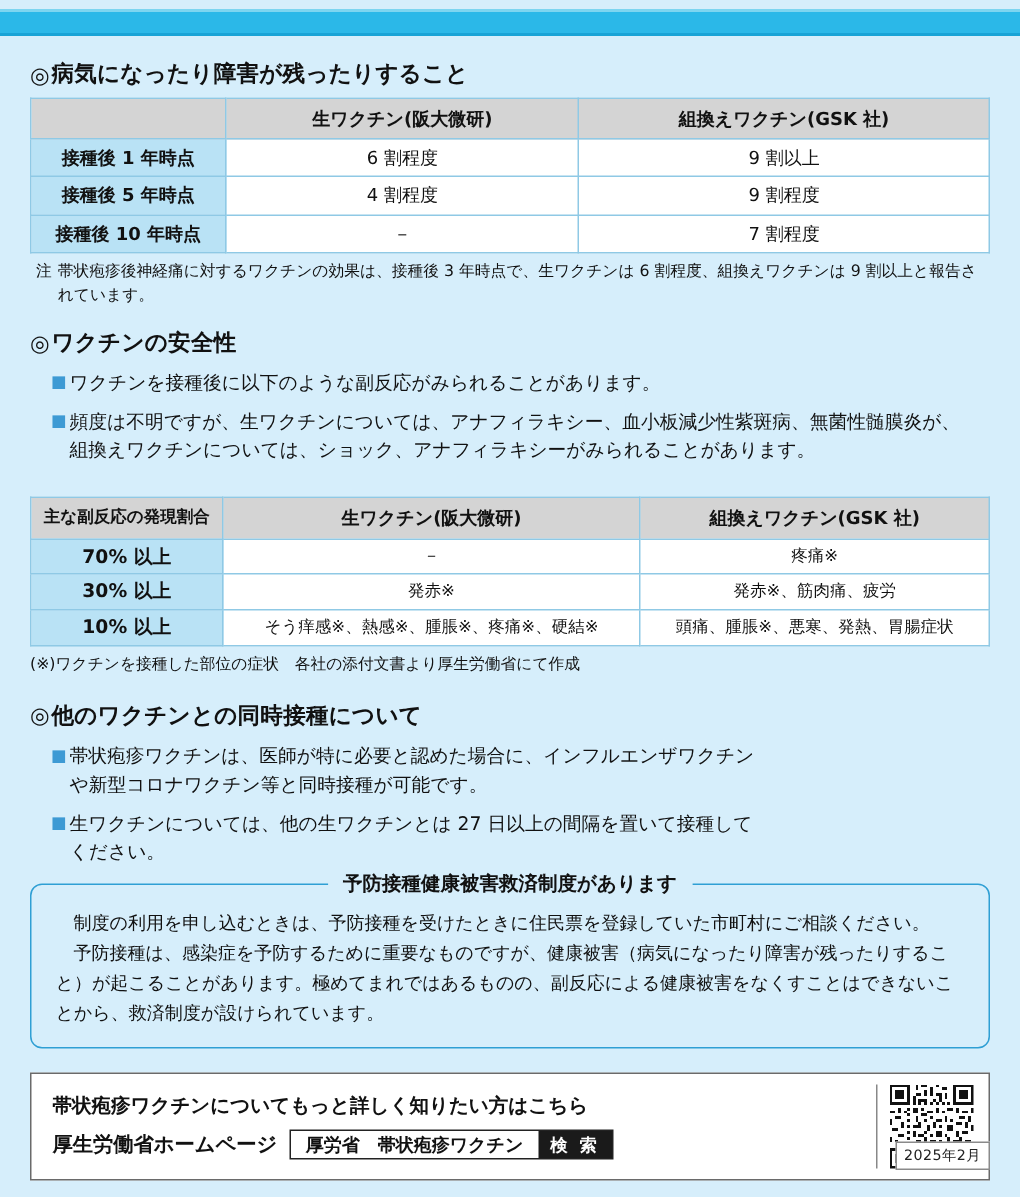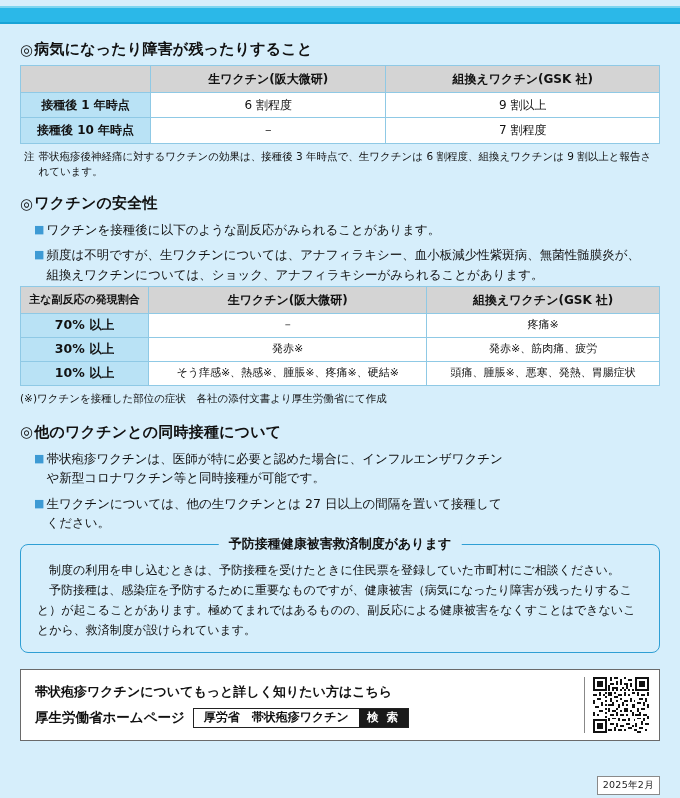--- a/index.html
+++ b/index.html
@@ -180,21 +180,21 @@
     display: flex;
     align-items: center;
   }
   .qr {
     width: 56px; height: 56px;
     background: #fff;
   }
   .date-stamp {
     position: absolute;
     right: 20px;
-    bottom: 3px;
+    bottom: 18px;
     border: 1px solid #8a8a8a;
     background: #fff;
     font-size: 9.5px;
     color: #222;
     padding: 2px 5px;
     letter-spacing: .3px;
   }
   .simul-section { position: relative; }
   .simul-text { width: 490px; }
 </style>
@@ -218,20 +218,25 @@
         <th>組換えワクチン(GSK 社)</th>
       </tr>
     </thead>
     <tbody>
       <tr>
         <td class="rowlabel">接種後 1 年時点</td>
         <td>6 割程度</td>
         <td>9 割以上</td>
       </tr>
       <tr>
+        <td class="rowlabel">接種後 5 年時点</td>
+        <td>4 割程度</td>
+        <td>9 割程度</td>
+      </tr>
+      <tr>
         <td class="rowlabel">接種後 10 年時点</td>
         <td>－</td>
         <td>7 割程度</td>
       </tr>
     </tbody>
   </table>
 
   <div class="note note-hang" style="margin-left:4px;">
     <span class="marker">注</span>
     <span class="body">帯状疱疹後神経痛に対するワクチンの効果は、接種後 3 年時点で、生ワクチンは 6 割程度、組換えワクチンは 9 割以上と報告されています。</span>
@@ -244,21 +249,21 @@
 
   <div class="bullet-row" style="margin-top:7px;">
     <span class="bullet-sq">■</span>
     <span class="bullet-text">ワクチンを接種後に以下のような副反応がみられることがあります。</span>
   </div>
   <div class="bullet-row" style="margin-top:6px; width:608px;">
     <span class="bullet-sq">■</span>
     <span class="bullet-text">頻度は不明ですが、生ワクチンについては、アナフィラキシー、血小板減少性紫斑病、無菌性髄膜炎が、組換えワクチンについては、ショック、アナフィラキシーがみられることがあります。</span>
   </div>
 
-  <table id="table2" style="margin-top:2px;">
+  <table id="table2" style="margin-top:22px;">
     <thead>
       <tr>
         <th class="corner">主な副反応の発現割合</th>
         <th>生ワクチン(阪大微研)</th>
         <th>組換えワクチン(GSK 社)</th>
       </tr>
     </thead>
     <tbody>
       <tr>
         <td class="rowlabel">70% 以上</td>

